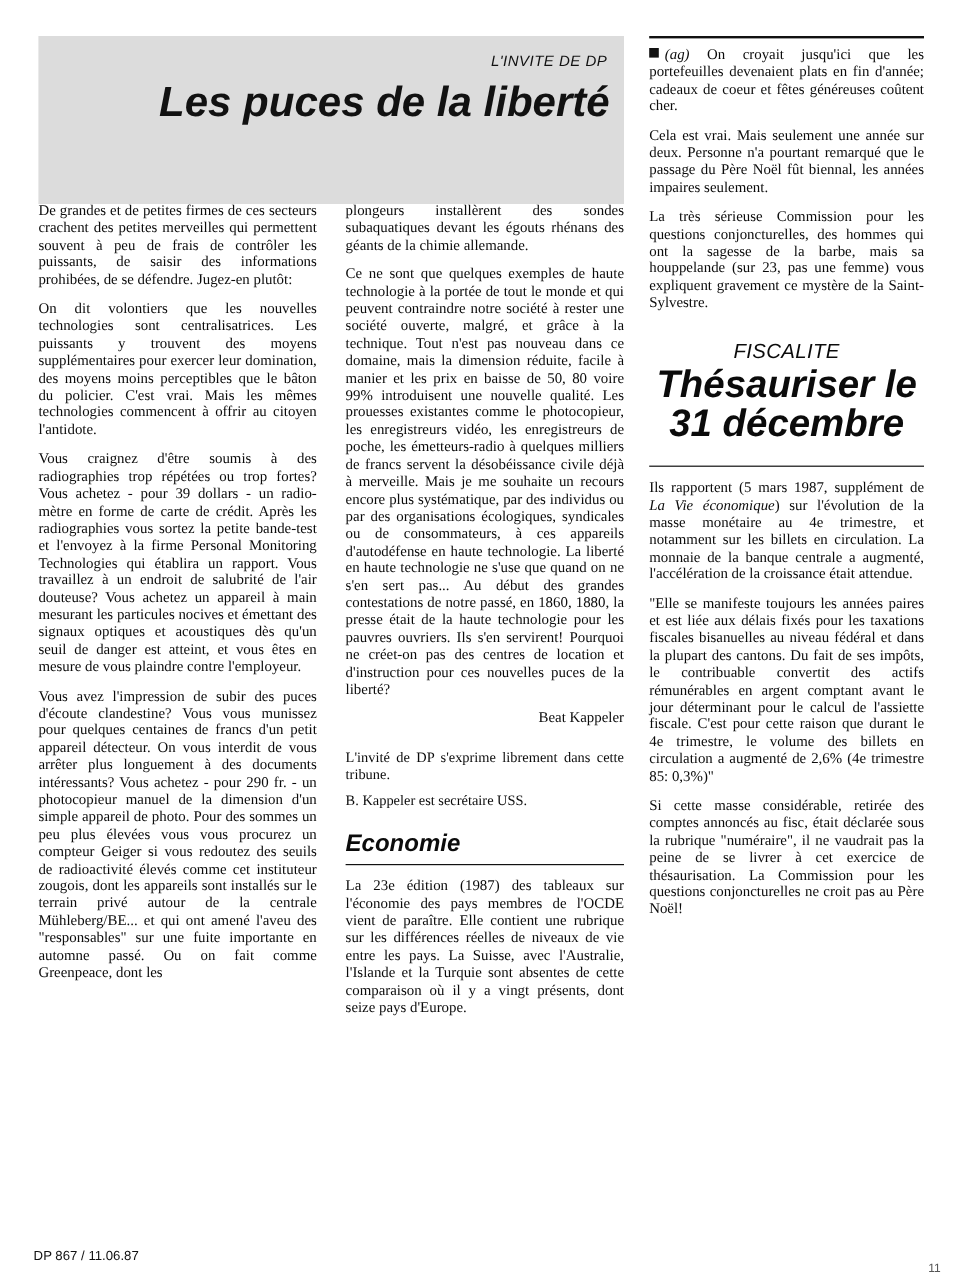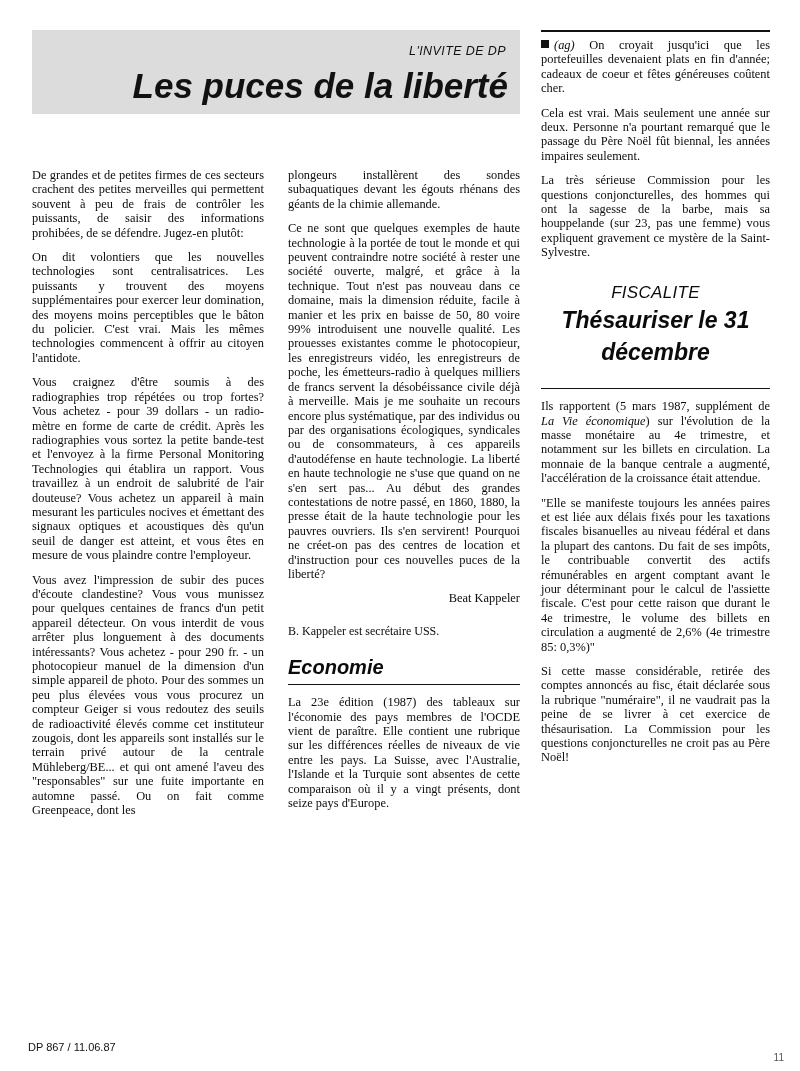--- a/index.html
+++ b/index.html
@@ -29,21 +29,21 @@
     top: 30px;
     width: 229px;
     height: 2px;
     background: #111;
   }
   .masthead {
     position: absolute;
     left: 32px;
     top: 30px;
     width: 488px;
-    height: 84px;
+    height: 140px;
     background: #dcdcdc;
   }
   .masthead .kicker {
     position: absolute;
     right: 14px;
     top: 14px;
     font-style: italic;
     font-size: 12.5px;
     letter-spacing: .4px;
     color: #111;
@@ -122,21 +122,21 @@
     font-style: italic;
     font-size: 17px;
     text-align: center;
     margin: 26px 0 4px 0;
     letter-spacing: .3px;
   }
   .deck-title {
     font-family: "Liberation Sans", sans-serif;
     font-style: italic;
     font-weight: bold;
-    font-size: 23px;
+    font-size: 32px;
     line-height: 32px;
     text-align: center;
     margin: 0 0 20px 0;
   }
   .it { font-style: italic; }
 
   .footer {
     position: absolute;
     left: 28px;
     bottom: 18px;
@@ -170,20 +170,21 @@
     <p>On dit volontiers que les nouvelles technologies sont centralisatrices. Les puissants y trouvent des moyens supplémentaires pour exercer leur domination, des moyens moins perceptibles que le bâton du policier. C'est vrai. Mais les mêmes technologies commencent à offrir au citoyen l'antidote.</p>
     <p>Vous craignez d'être soumis à des radiographies trop répétées ou trop fortes? Vous achetez - pour 39 dollars - un radio-mètre en forme de carte de crédit. Après les radiographies vous sortez la petite bande-test et l'envoyez à la firme Personal Monitoring Technologies qui établira un rapport. Vous travaillez à un endroit de salubrité de l'air douteuse? Vous achetez un appareil à main mesurant les particules nocives et émettant des signaux optiques et acoustiques dès qu'un seuil de danger est atteint, et vous êtes en mesure de vous plaindre contre l'employeur.</p>
     <p>Vous avez l'impression de subir des puces d'écoute clandestine? Vous vous munissez pour quelques centaines de francs d'un petit appareil détecteur. On vous interdit de vous arrêter plus longuement à des documents intéressants? Vous achetez - pour 290 fr. - un photocopieur manuel de la dimension d'un simple appareil de photo. Pour des sommes un peu plus élevées vous vous procurez un compteur Geiger si vous redoutez des seuils de radioactivité élevés comme cet instituteur zougois, dont les appareils sont installés sur le terrain privé autour de la centrale Mühleberg/BE... et qui ont amené l'aveu des "responsables" sur une fuite importante en automne passé. Ou on fait comme Greenpeace, dont les</p>
   </div>
 
   <div class="col" id="col2">
     <p>plongeurs installèrent des sondes subaquatiques devant les égouts rhénans des géants de la chimie allemande.</p>
     <p>Ce ne sont que quelques exemples de haute technologie à la portée de tout le monde et qui peuvent contraindre notre société à rester une société ouverte, malgré, et grâce à la technique. Tout n'est pas nouveau dans ce domaine, mais la dimension réduite, facile à manier et les prix en baisse de 50, 80 voire 99% introduisent une nouvelle qualité. Les prouesses existantes comme le photocopieur, les enregistreurs vidéo, les enregistreurs de poche, les émetteurs-radio à quelques milliers de francs servent la désobéissance civile déjà à merveille. Mais je me souhaite un recours encore plus systématique, par des individus ou par des organisations écologiques, syndicales ou de consommateurs, à ces appareils d'autodéfense en haute technologie. La liberté en haute technologie ne s'use que quand on ne s'en sert pas... Au début des grandes contestations de notre passé, en 1860, 1880, la presse était de la haute technologie pour les pauvres ouvriers. Ils s'en servirent! Pourquoi ne créet-on pas des centres de location et d'instruction pour ces nouvelles puces de la liberté?</p>
     <p class="byline">Beat Kappeler</p>
     <div class="note">
+      <p>L'invité de DP s'exprime librement dans cette tribune.</p>
       <p>B. Kappeler est secrétaire USS.</p>
     </div>
     <div class="section-title">Economie</div>
     <div class="hairline"></div>
     <p>La 23e édition (1987) des tableaux sur l'économie des pays membres de l'OCDE vient de paraître. Elle contient une rubrique sur les différences réelles de niveaux de vie entre les pays. La Suisse, avec l'Australie, l'Islande et la Turquie sont absentes de cette comparaison où il y a vingt présents, dont seize pays d'Europe.</p>
   </div>
 
   <div class="col" id="col3">
     <p><span class="square-bullet"></span><span class="it">(ag)</span> <span>On croyait jusqu'ici que les portefeuilles devenaient plats en fin d'année; cadeaux de coeur et fêtes généreuses coûtent cher.</span></p>
     <p>Cela est vrai. Mais seulement une année sur deux. Personne n'a pourtant remarqué que le passage du Père Noël fût biennal, les années impaires seulement.</p>

